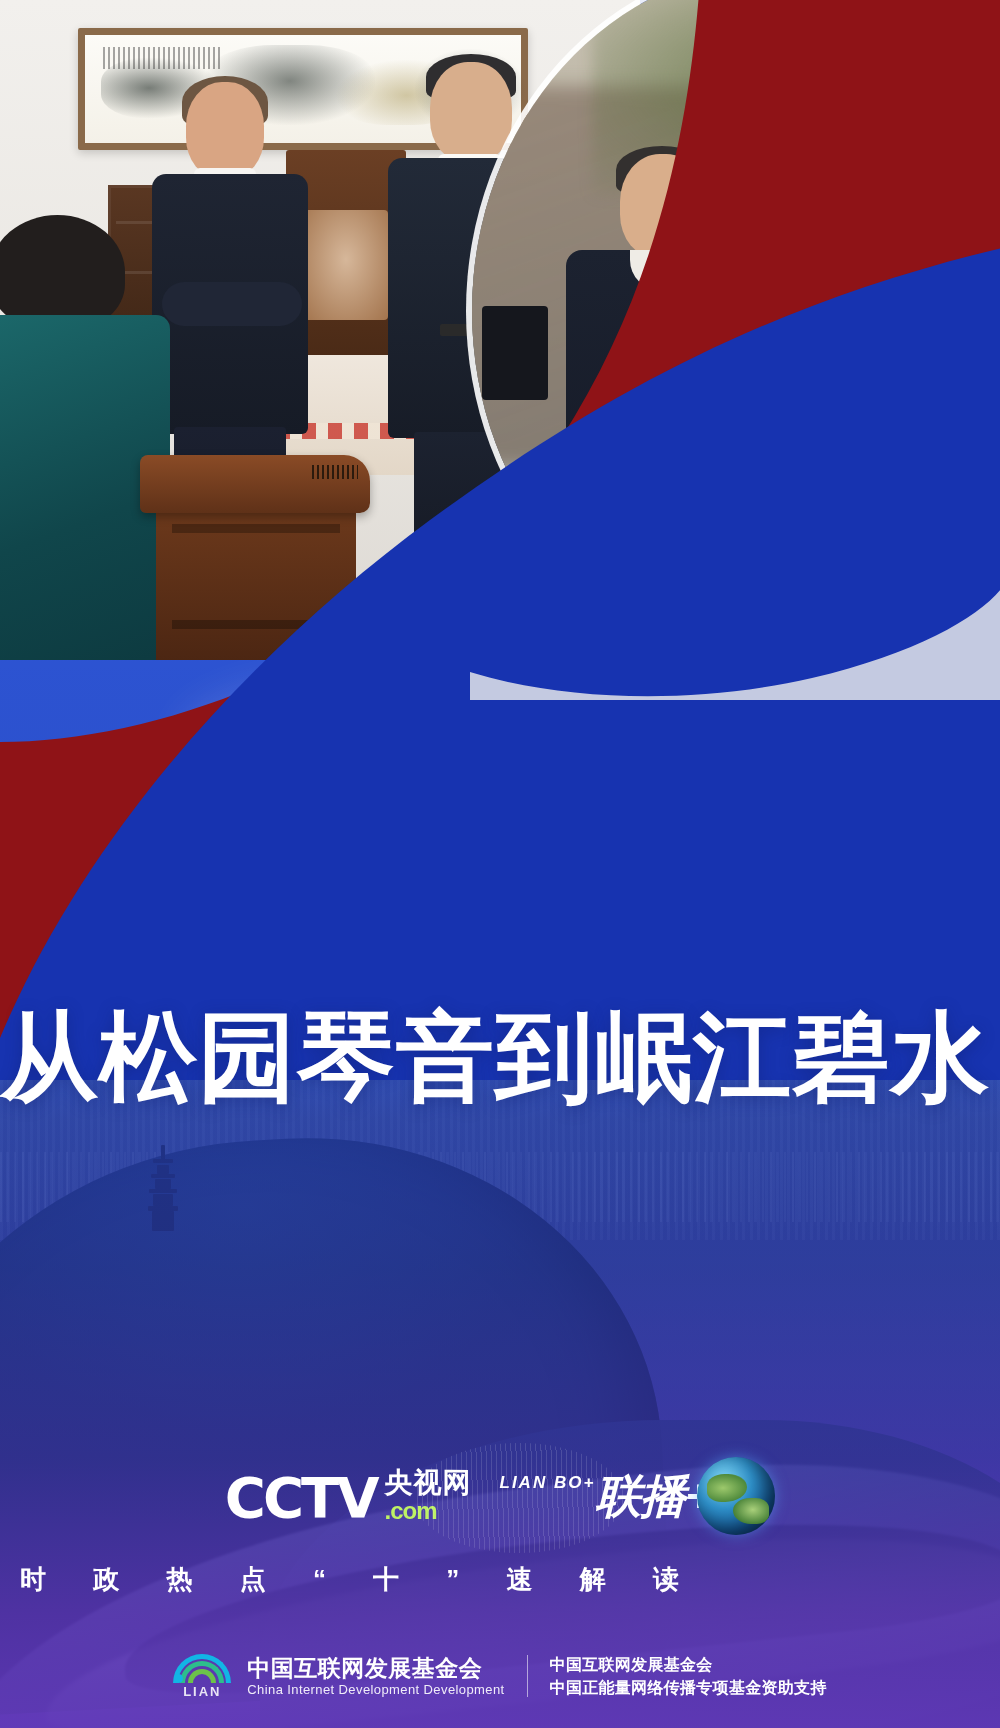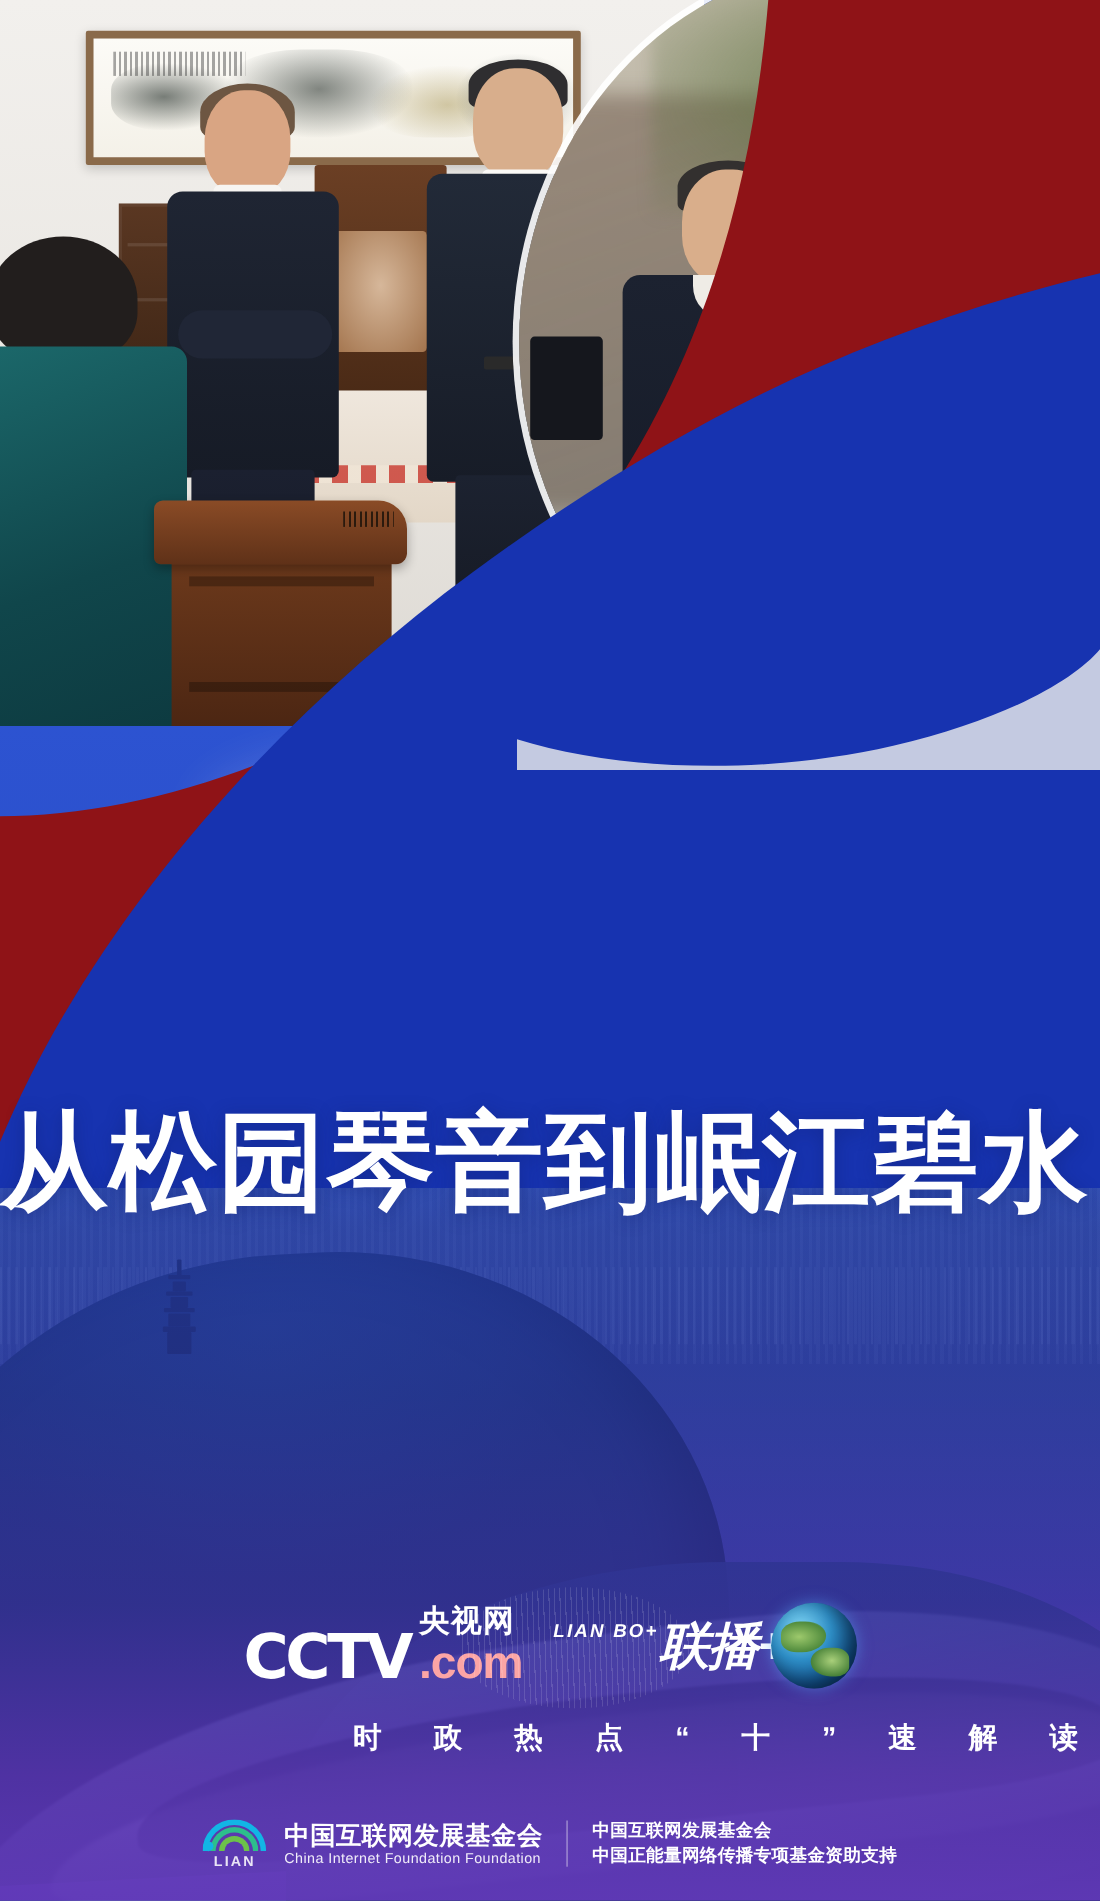--- a/index.html
+++ b/index.html
@@ -247,21 +247,21 @@
     position:absolute;left:0;top:1436px;width:1000px;height:120px;
     display:flex;align-items:center;justify-content:center;gap:28px;
   }
   .cctv{display:flex;align-items:flex-end;gap:8px;}
   .cctv-mark{
     font-size:56px;font-weight:700;color:#fff;letter-spacing:-3px;line-height:.9;
     font-family:"DejaVu Sans","Liberation Sans",sans-serif;
   }
   .cctv-right{display:flex;flex-direction:column;align-items:flex-start;line-height:1;}
   .cctv-cn{font-size:28px;color:#fff;font-weight:700;letter-spacing:1px;}
-  .cctv-com{font-size:42px;color:#fca5a5;font-weight:700;letter-spacing:-1px;margin-top:2px;}
+  .cctv-com{font-size:24px;color:#bef264;font-weight:700;letter-spacing:-1px;margin-top:2px;}
   .lianbo{position:relative;display:flex;align-items:center;}
   .lb-text{display:flex;align-items:flex-start;}
   .lb-en{font-size:17px;font-weight:700;font-style:italic;color:#fff;letter-spacing:2px;}
   .lb-cn{font-size:46px;font-weight:900;font-style:italic;color:#fff;letter-spacing:-1px;line-height:1;}
   .globe{
     width:78px;height:78px;border-radius:50%;margin-left:-14px;
     background:
       radial-gradient(circle at 34% 30%,#7FD4F2 0%,#2E8FC8 38%,#12528F 70%,#0A2F5C 100%);
     box-shadow:inset -8px -6px 18px rgba(0,0,0,.45), 0 0 14px rgba(90,170,255,.5);
     position:relative;overflow:hidden;
@@ -277,21 +277,21 @@
     border-radius:56% 44% 40% 60%;
   }
   .rays{
     position:absolute;left:-86px;top:-14px;width:210px;height:110px;
     background:repeating-linear-gradient(88deg,rgba(255,255,255,.22) 0 1px,transparent 1px 5px);
     border-radius:50%;opacity:.6;
   }
 
   
   .tagline{
-    position:absolute;left:0;top:1562px;width:1000px;text-align:right;
+    position:absolute;left:0;top:1562px;width:1000px;text-align:left;
     color:#fff;font-size:26px;font-weight:700;letter-spacing:20px;
     text-indent:20px;
   }
 
   
   .footer{
     position:absolute;left:0;top:1644px;width:1000px;height:64px;
     display:flex;align-items:center;justify-content:center;gap:16px;
   }
   .cidf{display:flex;flex-direction:column;align-items:center;gap:1px;}
@@ -454,21 +454,21 @@
       <div class="cidf-mark">
         <span class="arc a1"></span>
         <span class="arc a2"></span>
         <span class="arc a3"></span>
         <span class="dot"></span>
       </div>
       <span class="cidf-abbr">LIAN</span>
     </div>
     <div class="cidf-names">
       <span class="cidf-cn">中国互联网发展基金会</span>
-      <span class="cidf-en">China Internet Foundation Foundation</span>
+      <span class="cidf-en">China Internet Development Development</span>
     </div>
     <div class="vline"></div>
     <div class="fund">
       <div>中国互联网发展基金会</div>
       <div>中国正能量网络传播专项基金资助支持</div>
     </div>
   </div>
 
 </div>
 

